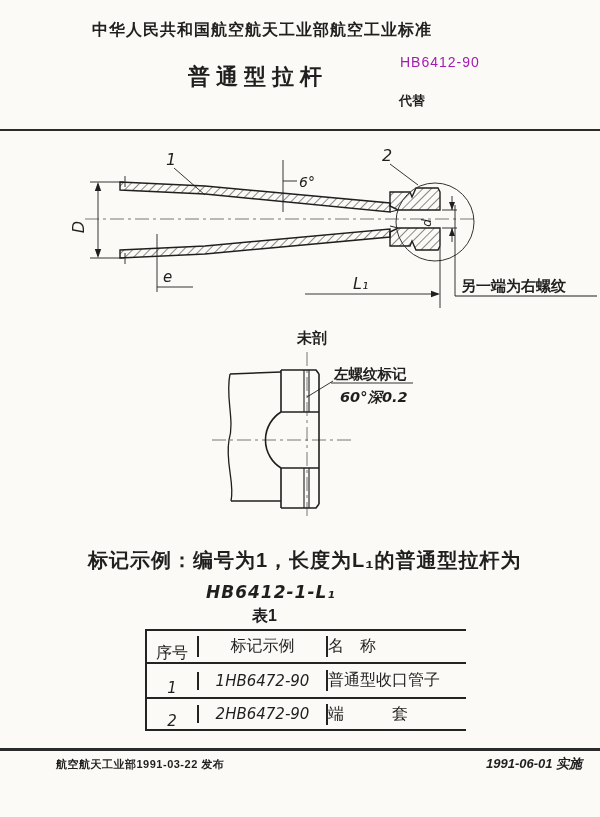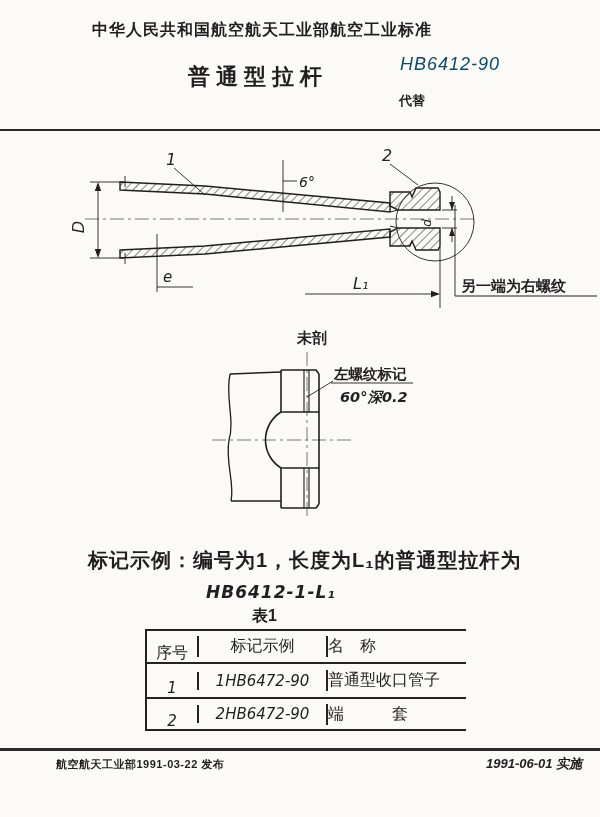--- a/index.html
+++ b/index.html
@@ -6,21 +6,21 @@
   .page{
     position:relative;width:600px;height:817px;margin:0 auto;
     background:#fbfaf6;overflow:hidden;
     font-family:"Liberation Sans", sans-serif;color:#1f1f1f;
   }
   .abs{position:absolute;}
   .header-line{left:92px;top:20px;font-size:16px;font-weight:bold;letter-spacing:1px;
     font-family:"Liberation Serif", serif;}
   .doc-title{left:188px;top:62px;font-size:22px;letter-spacing:6px;font-weight:bold;
     font-family:"DejaVu Sans", sans-serif;}
-  .std-no{left:400px;top:54px;font-size:18px;color:#0c4a6e;font-style:italic;letter-spacing:1px;}
+  .std-no{left:400px;top:54px;font-size:14px;color:#a21caf;letter-spacing:1px;}
   .replaces{left:399px;top:92px;font-size:13px;font-weight:bold;}
   .rule{left:0;background:#2b2b2b;}
   .rule-top{top:129px;width:600px;height:2px;}
   .rule-bottom{top:748px;width:600px;height:3px;}
   .svg1{left:60px;top:135px;}
   .svg2{left:190px;top:325px;}
   .example-line{left:88px;top:547px;font-size:20px;letter-spacing:1px;font-weight:bold;}
   .designation{left:206px;top:582px;font-size:17px;font-style:italic;font-weight:bold;
     font-family:"DejaVu Sans", sans-serif;letter-spacing:1px;}
   .tbl-caption{left:252px;top:606px;font-size:16px;font-weight:bold;}

